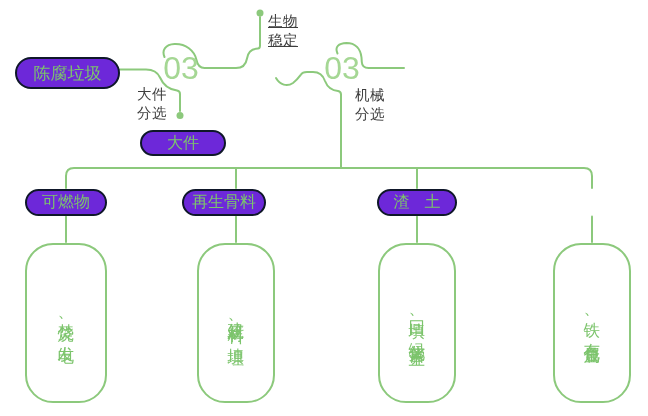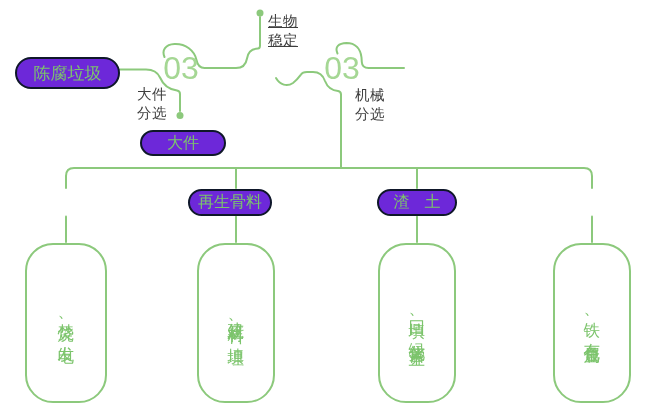--- a/index.html
+++ b/index.html
@@ -10,21 +10,21 @@
   .canvas svg{position:absolute;left:0;top:0;}
   .pill{
     position:absolute;box-sizing:border-box;border:2px solid #0f172a;border-radius:20px;
     background:#6d28d9;display:flex;align-items:center;justify-content:center;
     color:#7cc46c;font-size:16px;white-space:nowrap;
   }
   .pill-source{left:15px;top:57px;width:105px;height:32px;border-radius:16px;font-size:17px;}
   .pill-dajian{left:140px;top:130px;width:86px;height:26px;border-radius:13px;}
   .pill-cat{top:189px;height:27px;border-radius:14px;}
   .pill-cat1{left:25px;width:82px;}
-  .pill-cat2{left:188px;width:84px;align-items:center;}
+  .pill-cat2{left:182px;width:84px;align-items:center;}
   .pill-cat3{left:377px;width:80px;}
   .pill-cat4{left:551px;width:82px;}
   .pill--spaced span{letter-spacing:15px;margin-right:-15px;}
   .step-number{
     position:absolute;top:51px;width:48px;text-align:center;
     color:#a5d794;font-size:32px;line-height:34px;font-weight:400;
   }
   .num-01{left:157px;}
   .num-02{left:237px;}
   .num-03{left:318px;}
@@ -90,20 +90,23 @@
   </div>
   <div class="tag tag-mech">
     <span>机械</span>
     <span>分选</span>
   </div>
 
   <div class="pill pill-dajian">
     <span>大件</span>
   </div>
 
+  <div class="pill pill-cat pill-cat1">
+    <span>可燃物</span>
+  </div>
   <div class="pill pill-cat pill-cat2">
     <span>再生骨料</span>
   </div>
   <div class="pill pill-cat pill-cat3 pill--spaced">
     <span>渣土</span>
   </div>
 
   <div class="rbox rbox1">
     <div class="vtext">焚烧、发电</div>
   </div>

